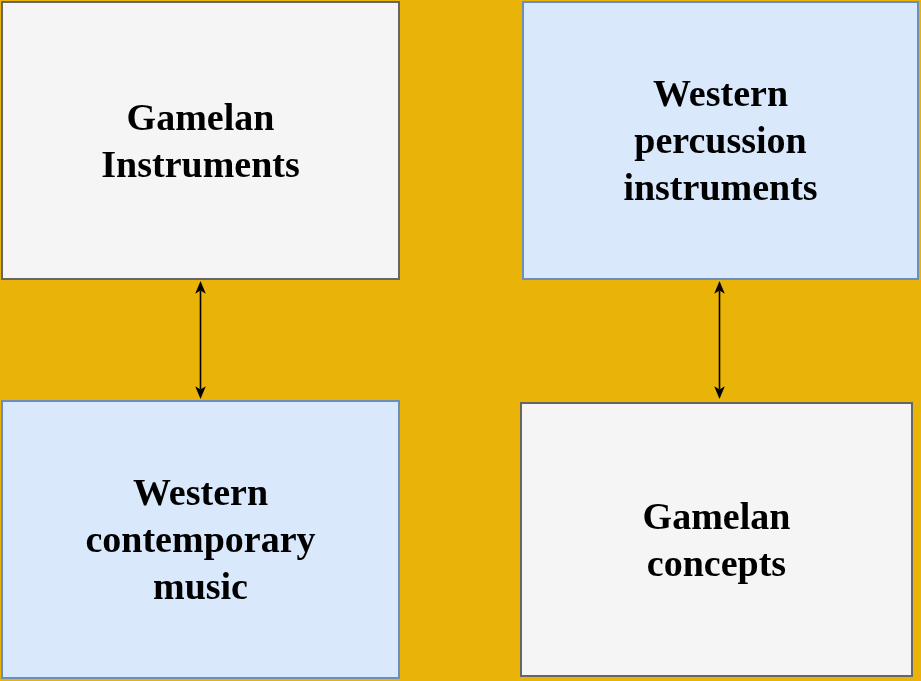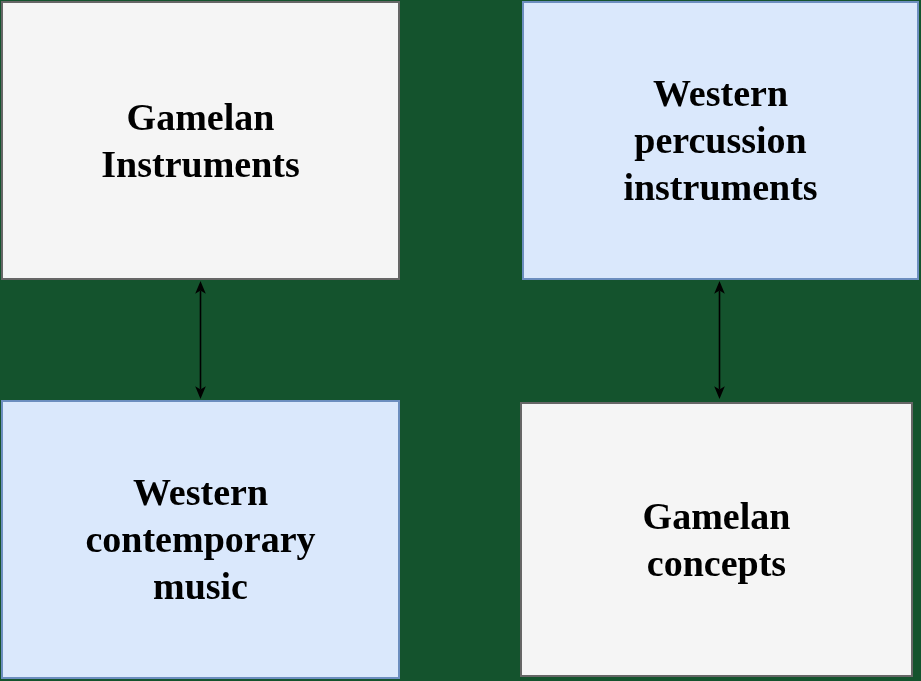--- a/index.html
+++ b/index.html
@@ -4,21 +4,21 @@
 <style>
   html, body {
     margin: 0;
     padding: 0;
     background: #ffffff;
   }
   .canvas {
     position: relative;
     width: 921px;
     height: 681px;
-    background: #14532d;
+    background: #eab308;
     overflow: hidden;
     font-family: "Liberation Serif", "DejaVu Serif", serif;
   }
   .node {
     position: absolute;
     box-sizing: border-box;
     border: 2px solid #666666;
     background: #f5f5f5;
     display: flex;
     align-items: center;

